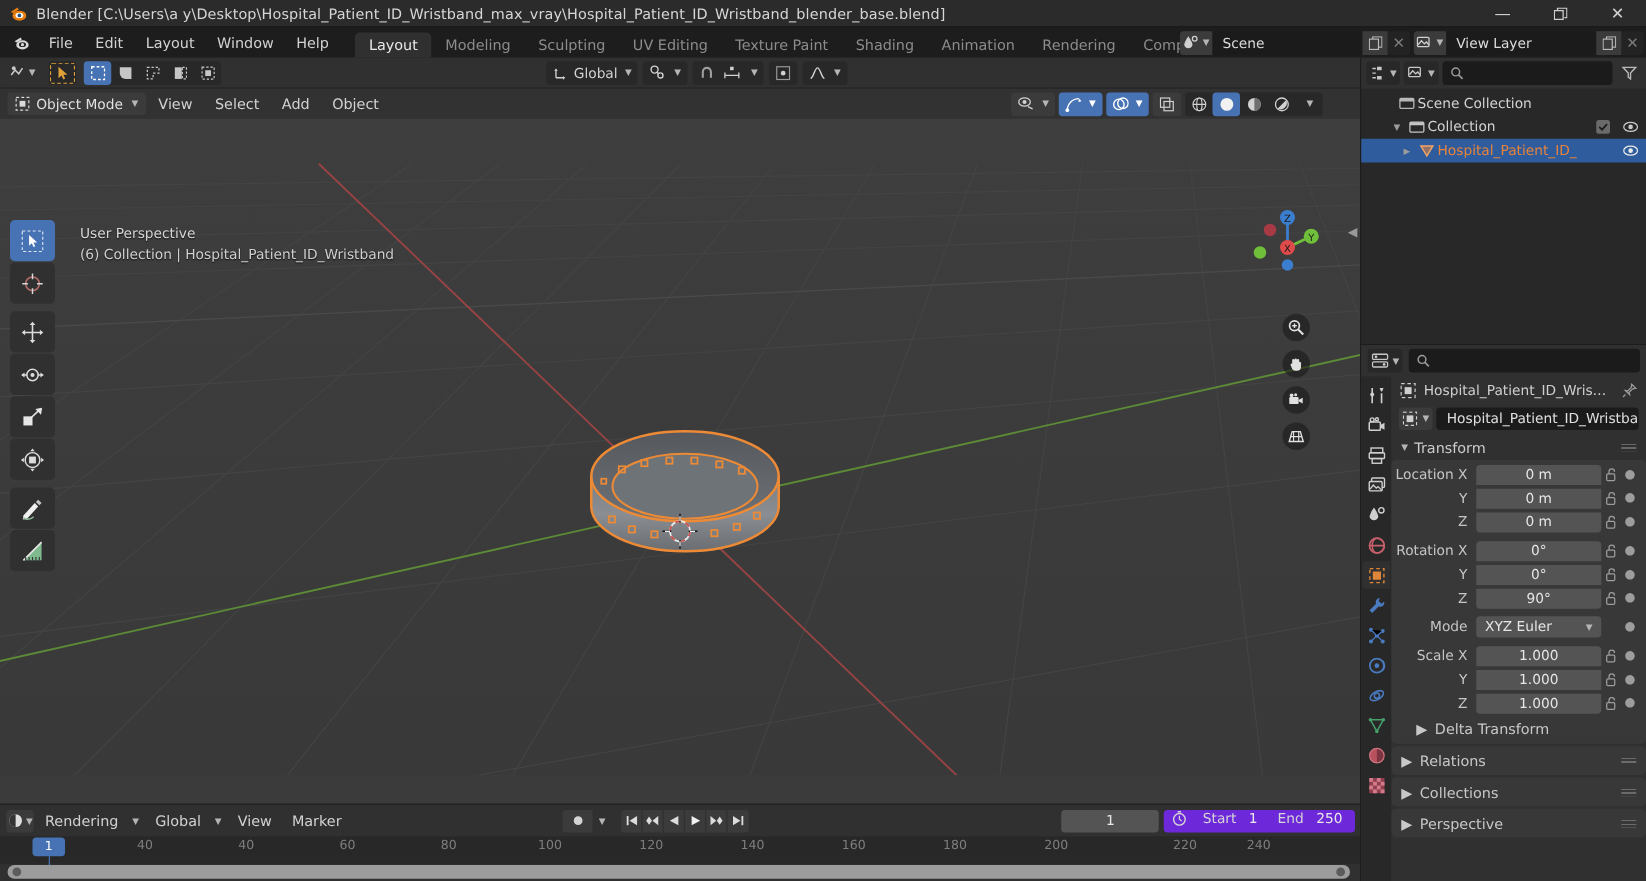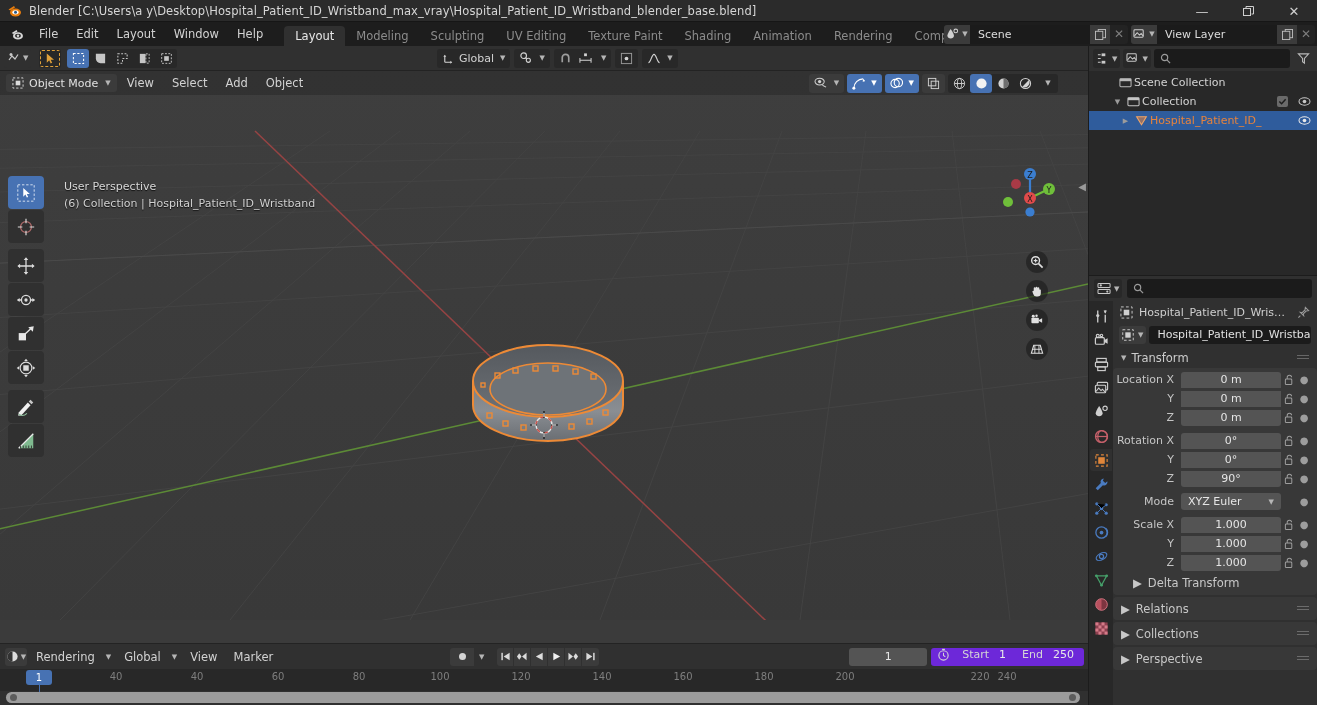--- a/index.html
+++ b/index.html
@@ -737,21 +737,21 @@
         <div class="tick" style="left:116px">40</div>
         <div class="tick" style="left:197px">40</div>
         <div class="tick" style="left:278px">60</div>
         <div class="tick" style="left:359px">80</div>
         <div class="tick" style="left:440px">100</div>
         <div class="tick" style="left:521px">120</div>
         <div class="tick" style="left:602px">140</div>
         <div class="tick" style="left:683px">160</div>
         <div class="tick" style="left:764px">180</div>
         <div class="tick" style="left:845px">200</div>
-        <div class="tick" style="left:980px">220</div>
+        <div class="tick" style="left:948px">220</div>
         <div class="tick" style="left:1007px">240</div>
         <div id="playhead" style="left:26px">1</div>
         <div id="playhead-line" style="left:39px"></div>
       </div>
 
       <div id="tl-scroll">
         <div class="knob" style="left:4px"></div>
         <div class="knob" style="right:4px"></div>
       </div>
     </div>

